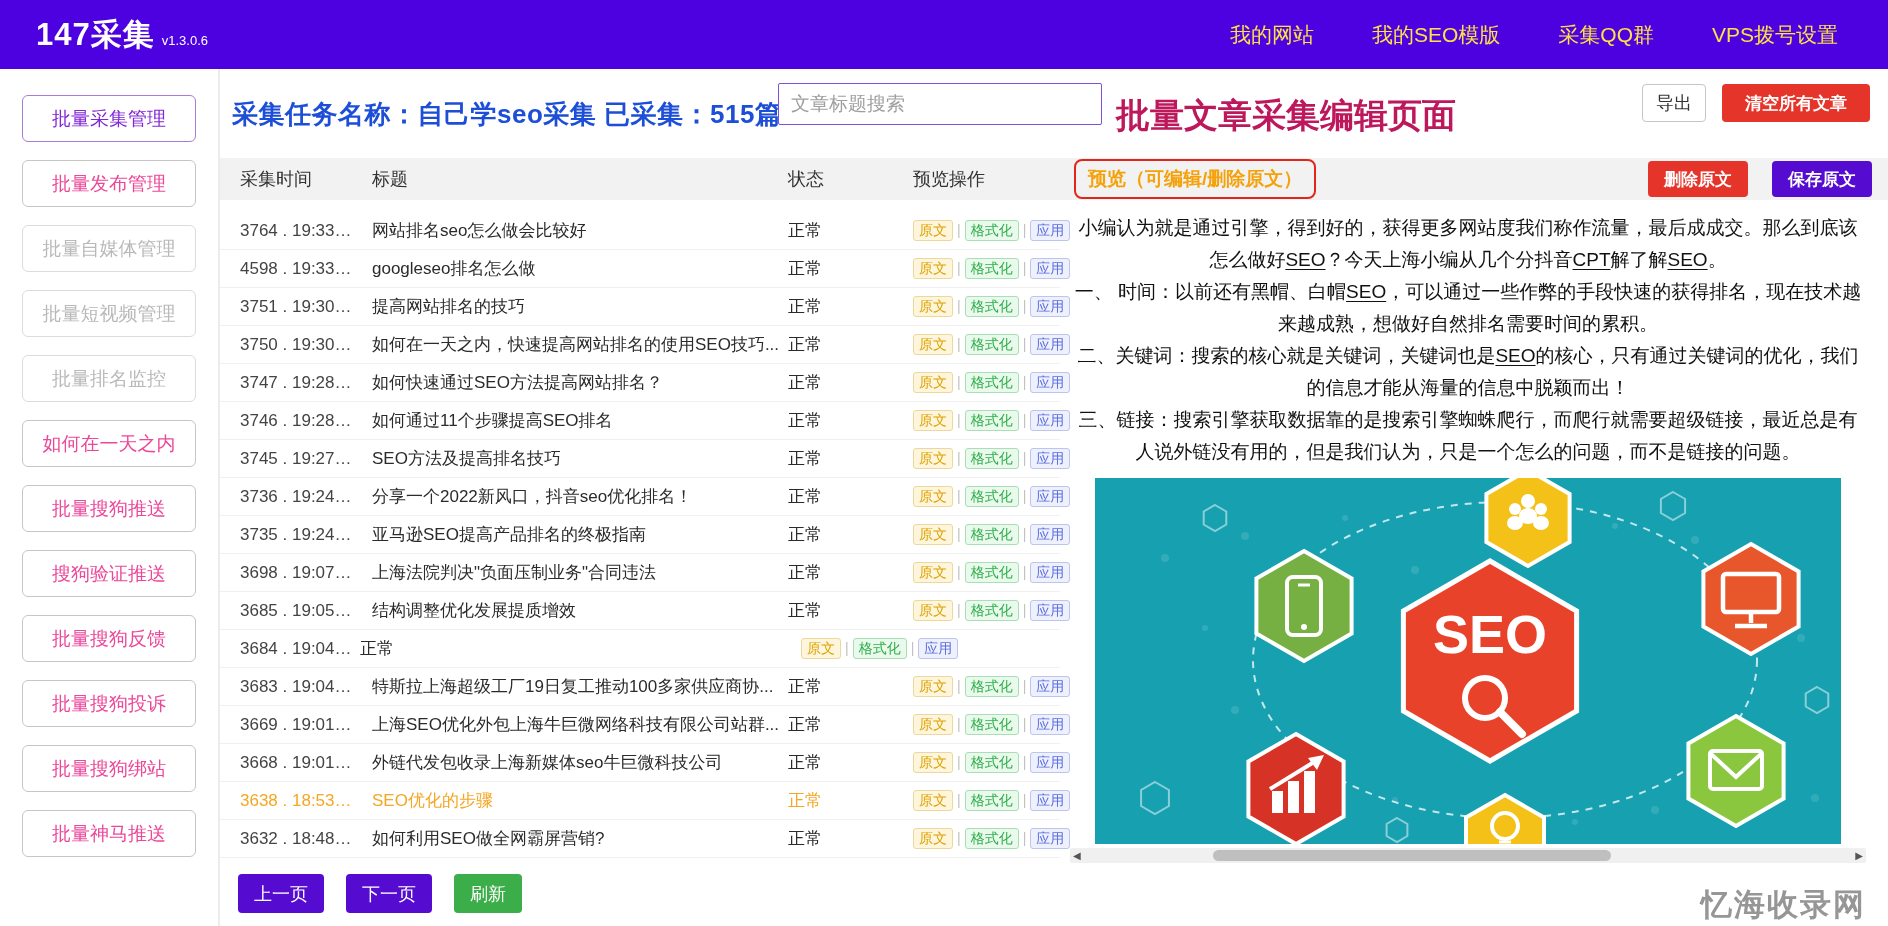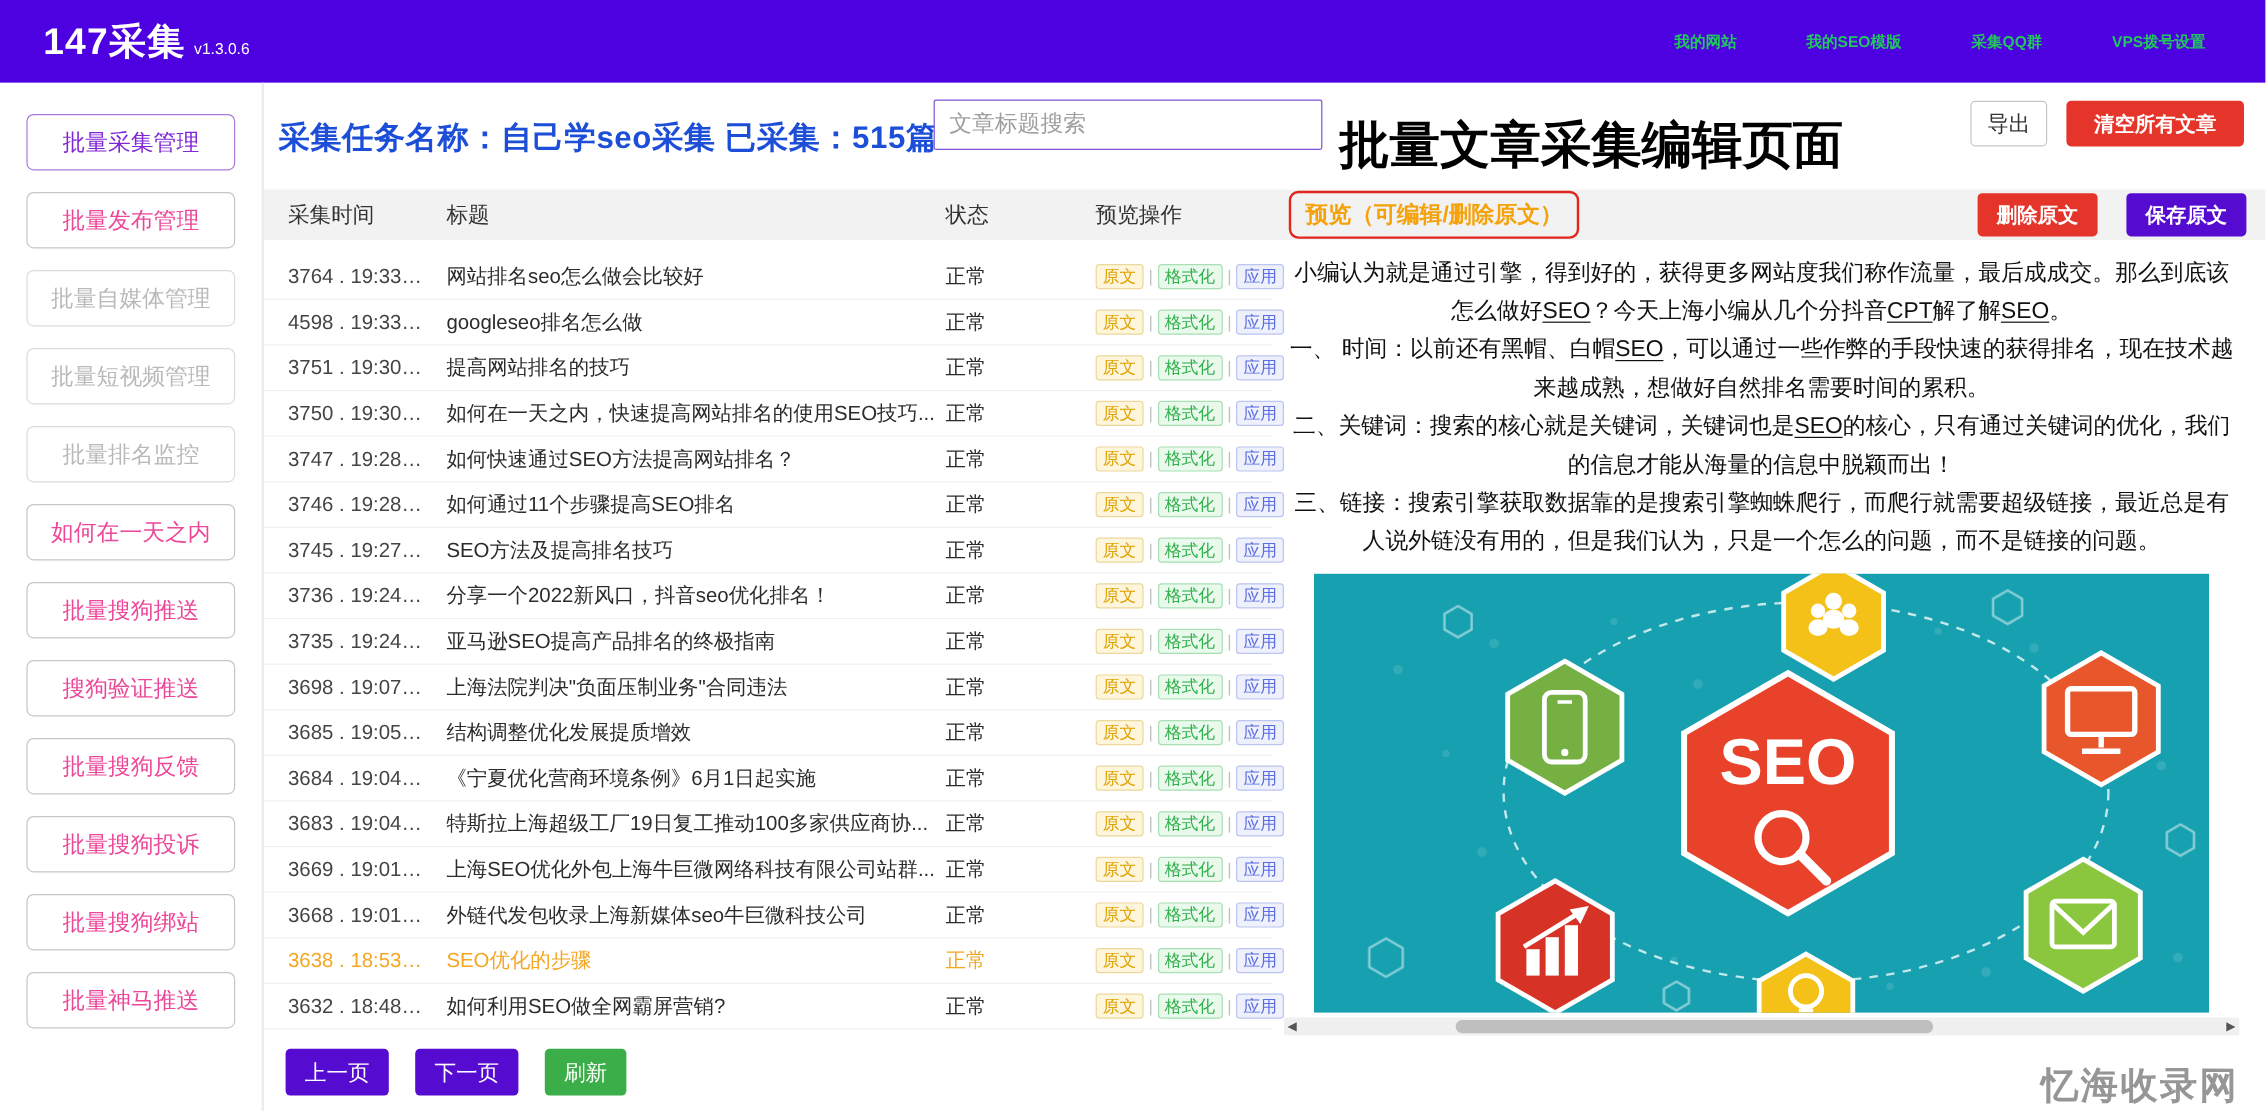--- a/index.html
+++ b/index.html
@@ -12,21 +12,21 @@
 
   
   .app-header {
     height:69px; background:#4d00e0; display:flex; align-items:center;
     padding:0 36px; color:#fff;
   }
   .logo { display:flex; align-items:baseline; gap:7px; }
   .logo .name { font-size:31px; font-weight:bold; letter-spacing:1px; }
   .logo .ver { font-size:13px; }
   .header-nav { margin-left:auto; display:flex; gap:58px; margin-right:14px; }
-  .header-nav a { color:#22c55e; font-size:13px; font-weight:bold; text-decoration:none; cursor:pointer; white-space:nowrap; }
+  .header-nav a { color:#fde047; font-size:21px; font-weight:normal; text-decoration:none; cursor:pointer; white-space:nowrap; }
 
   
   .page-body { display:flex; height:857px; }
   .sidebar {
     width:220px; flex:0 0 220px; border-right:2px solid #ececec;
     padding-top:26px; display:flex; flex-direction:column; align-items:center; gap:18px;
     background:#fff;
   }
   .side-btn {
     width:174px; height:47px; background:#fff; border:1px solid #c6c6c6; border-radius:6px;
@@ -38,21 +38,21 @@
   .main { flex:1; position:relative; background:#fff; }
 
   
   .toolbar { position:relative; height:89px; }
   .task-title { position:absolute; left:12px; top:28px; font-size:26px; font-weight:bold; color:#1d4ed8; letter-spacing:0.5px; }
   .search {
     position:absolute; left:558px; top:14px; width:324px; height:42px;
     border:1px solid #7b52d6; border-radius:2px; font-size:19px; padding:0 12px; color:#333; outline:none;
   }
   .search::placeholder { color:#9e9e9e; }
-  .annotation { position:absolute; left:896px; top:24px; font-size:42px; font-weight:bold; color:#000000; white-space:nowrap; }
+  .annotation { position:absolute; left:896px; top:24px; font-size:34px; font-weight:bold; color:#be185d; white-space:nowrap; }
   .export-btn {
     position:absolute; left:1422px; top:15px; width:64px; height:38px;
     background:#fff; border:1px solid #c6c6c6; border-radius:4px; font-size:18px; color:#333; cursor:pointer;
   }
   .clear-btn {
     position:absolute; left:1502px; top:15px; width:148px; height:38px;
     background:#e5352b; border:none; border-radius:4px; font-size:17px; font-weight:bold; color:#fff; cursor:pointer;
   }
 
   
@@ -300,21 +300,20 @@
               <div class="chips col-actions">
                 <a class="chip orig">原文</a>
                 <span class="sep">|</span>
                 <a class="chip fmt">格式化</a>
                 <span class="sep">|</span>
                 <a class="chip app">应用</a>
               </div>
             </div>
             <div class="row">
               <div class="c col-time">3684 . 19:04:...</div>
-              <div class="c col-title">《宁夏优化营商环境条例》6月1日起实施</div>
               <div class="c col-status">正常</div>
               <div class="chips col-actions">
                 <a class="chip orig">原文</a>
                 <span class="sep">|</span>
                 <a class="chip fmt">格式化</a>
                 <span class="sep">|</span>
                 <a class="chip app">应用</a>
               </div>
             </div>
             <div class="row">

